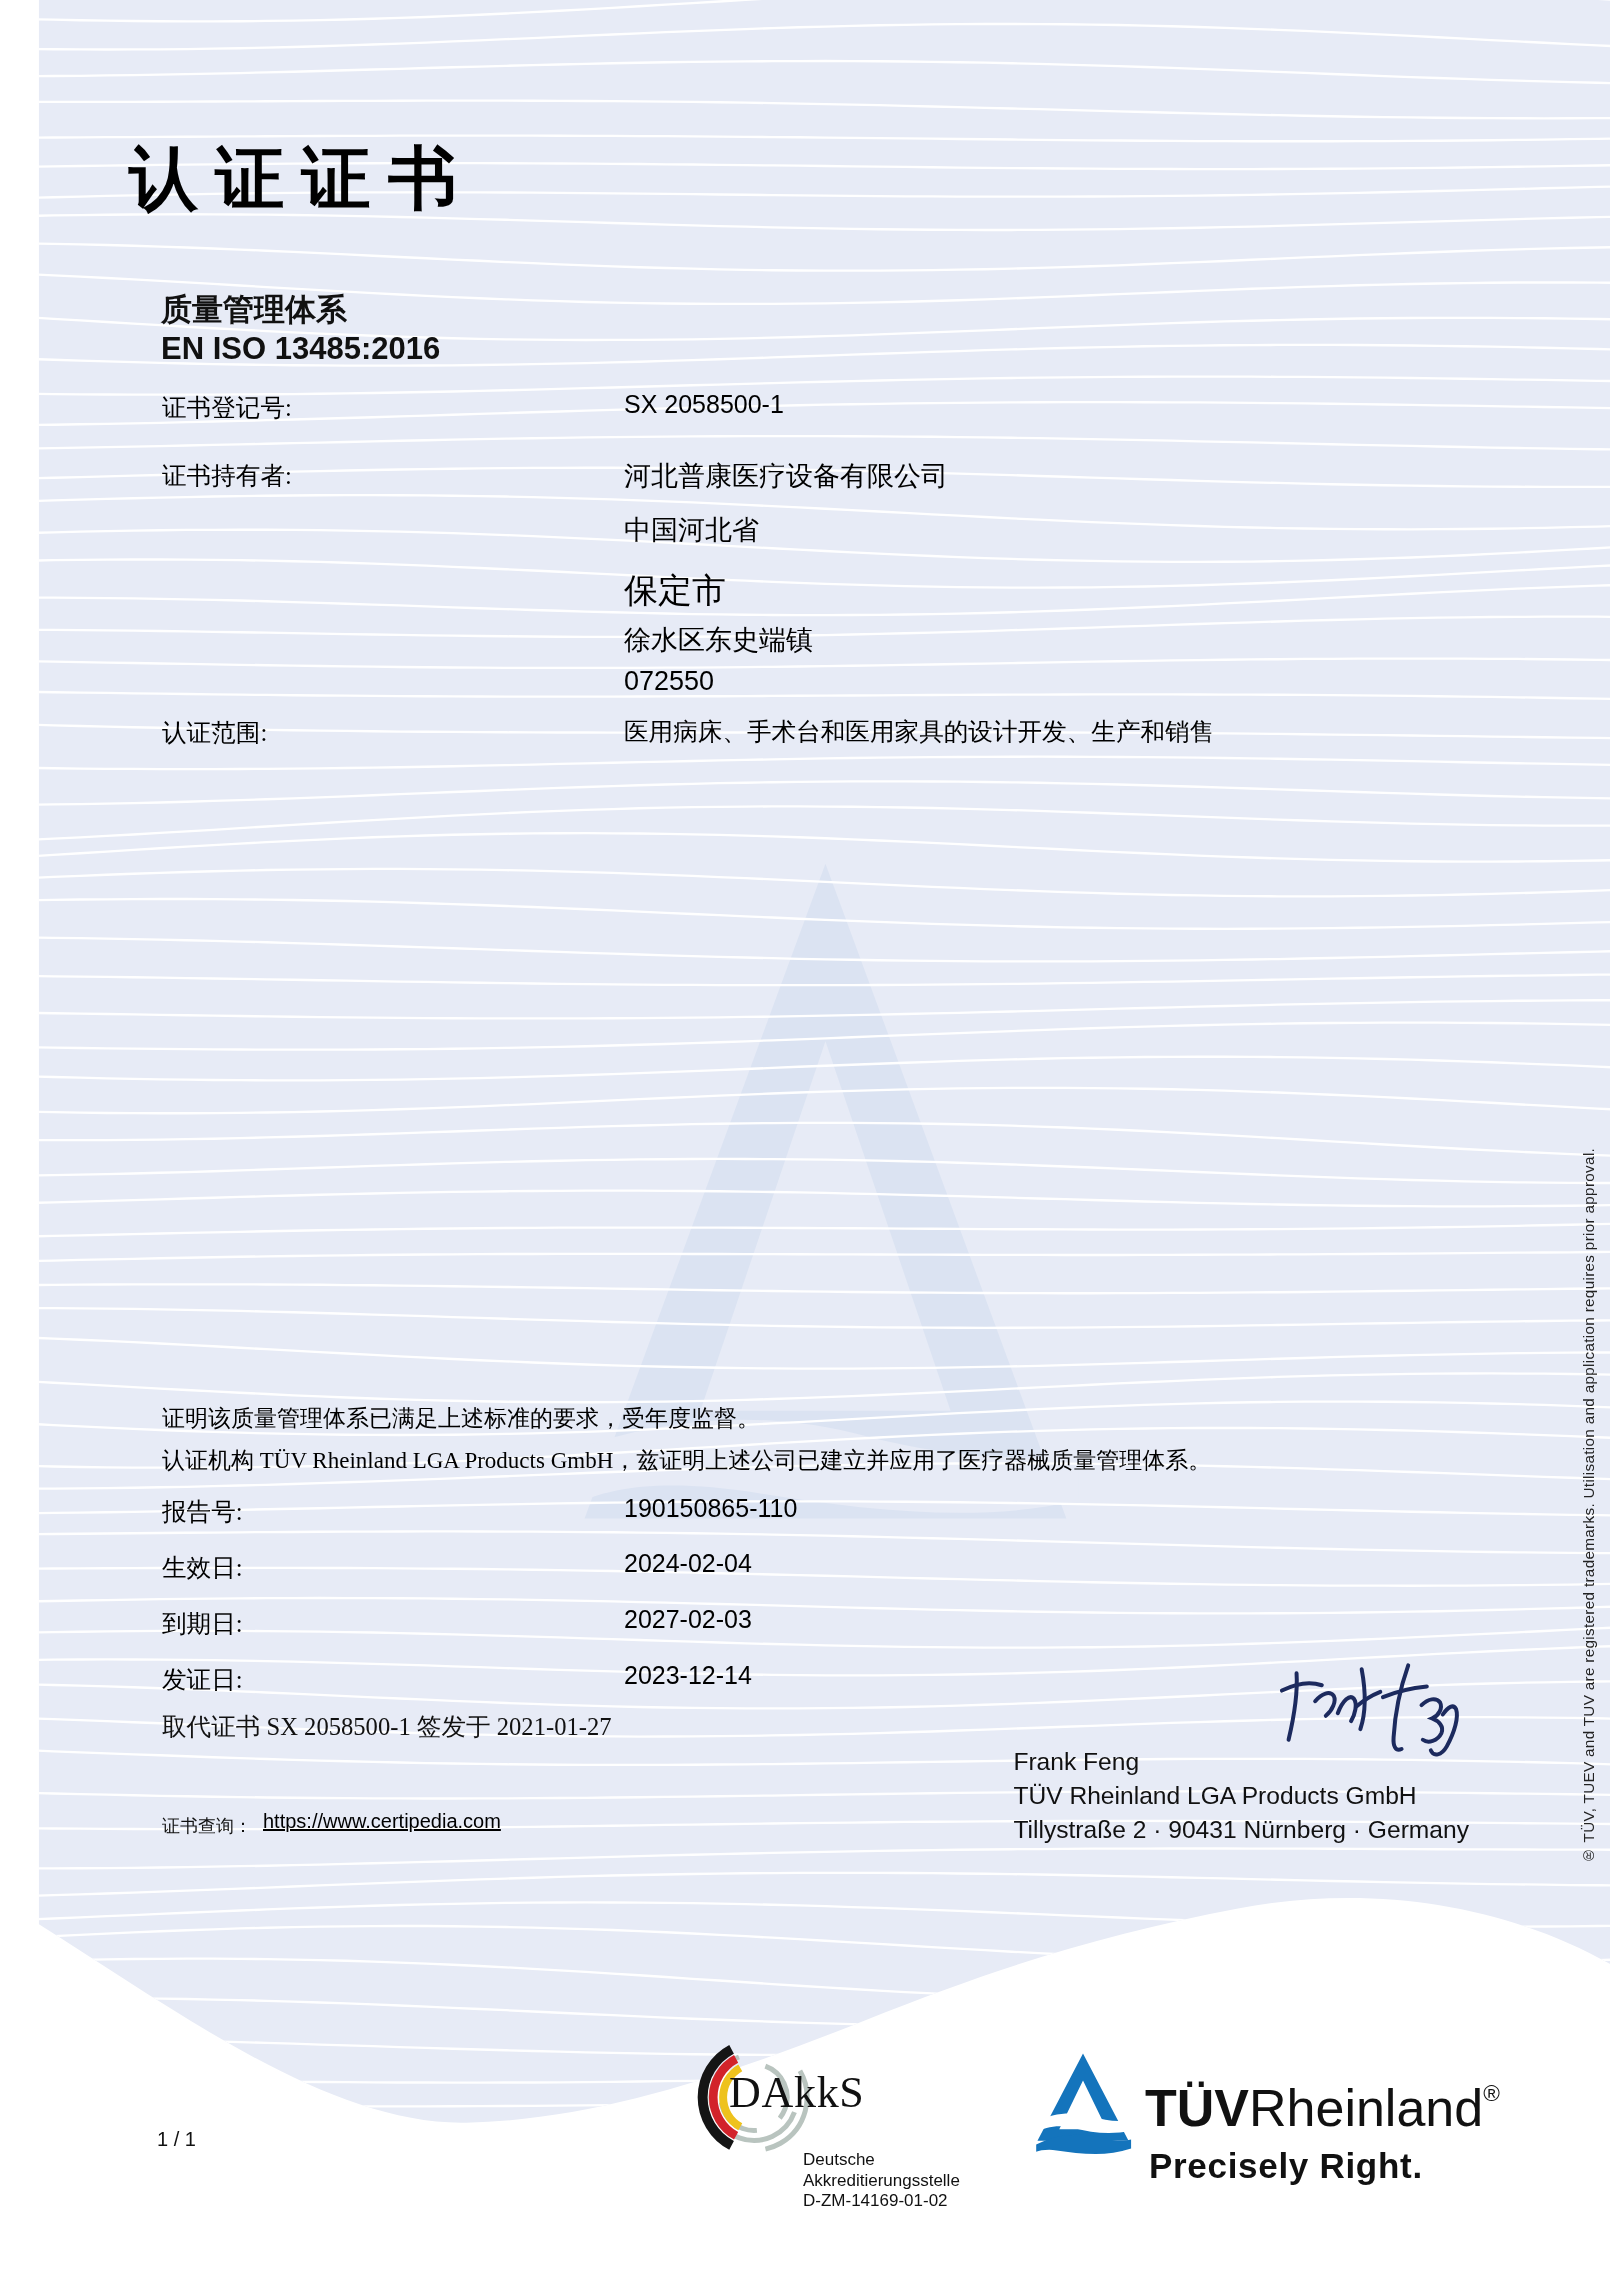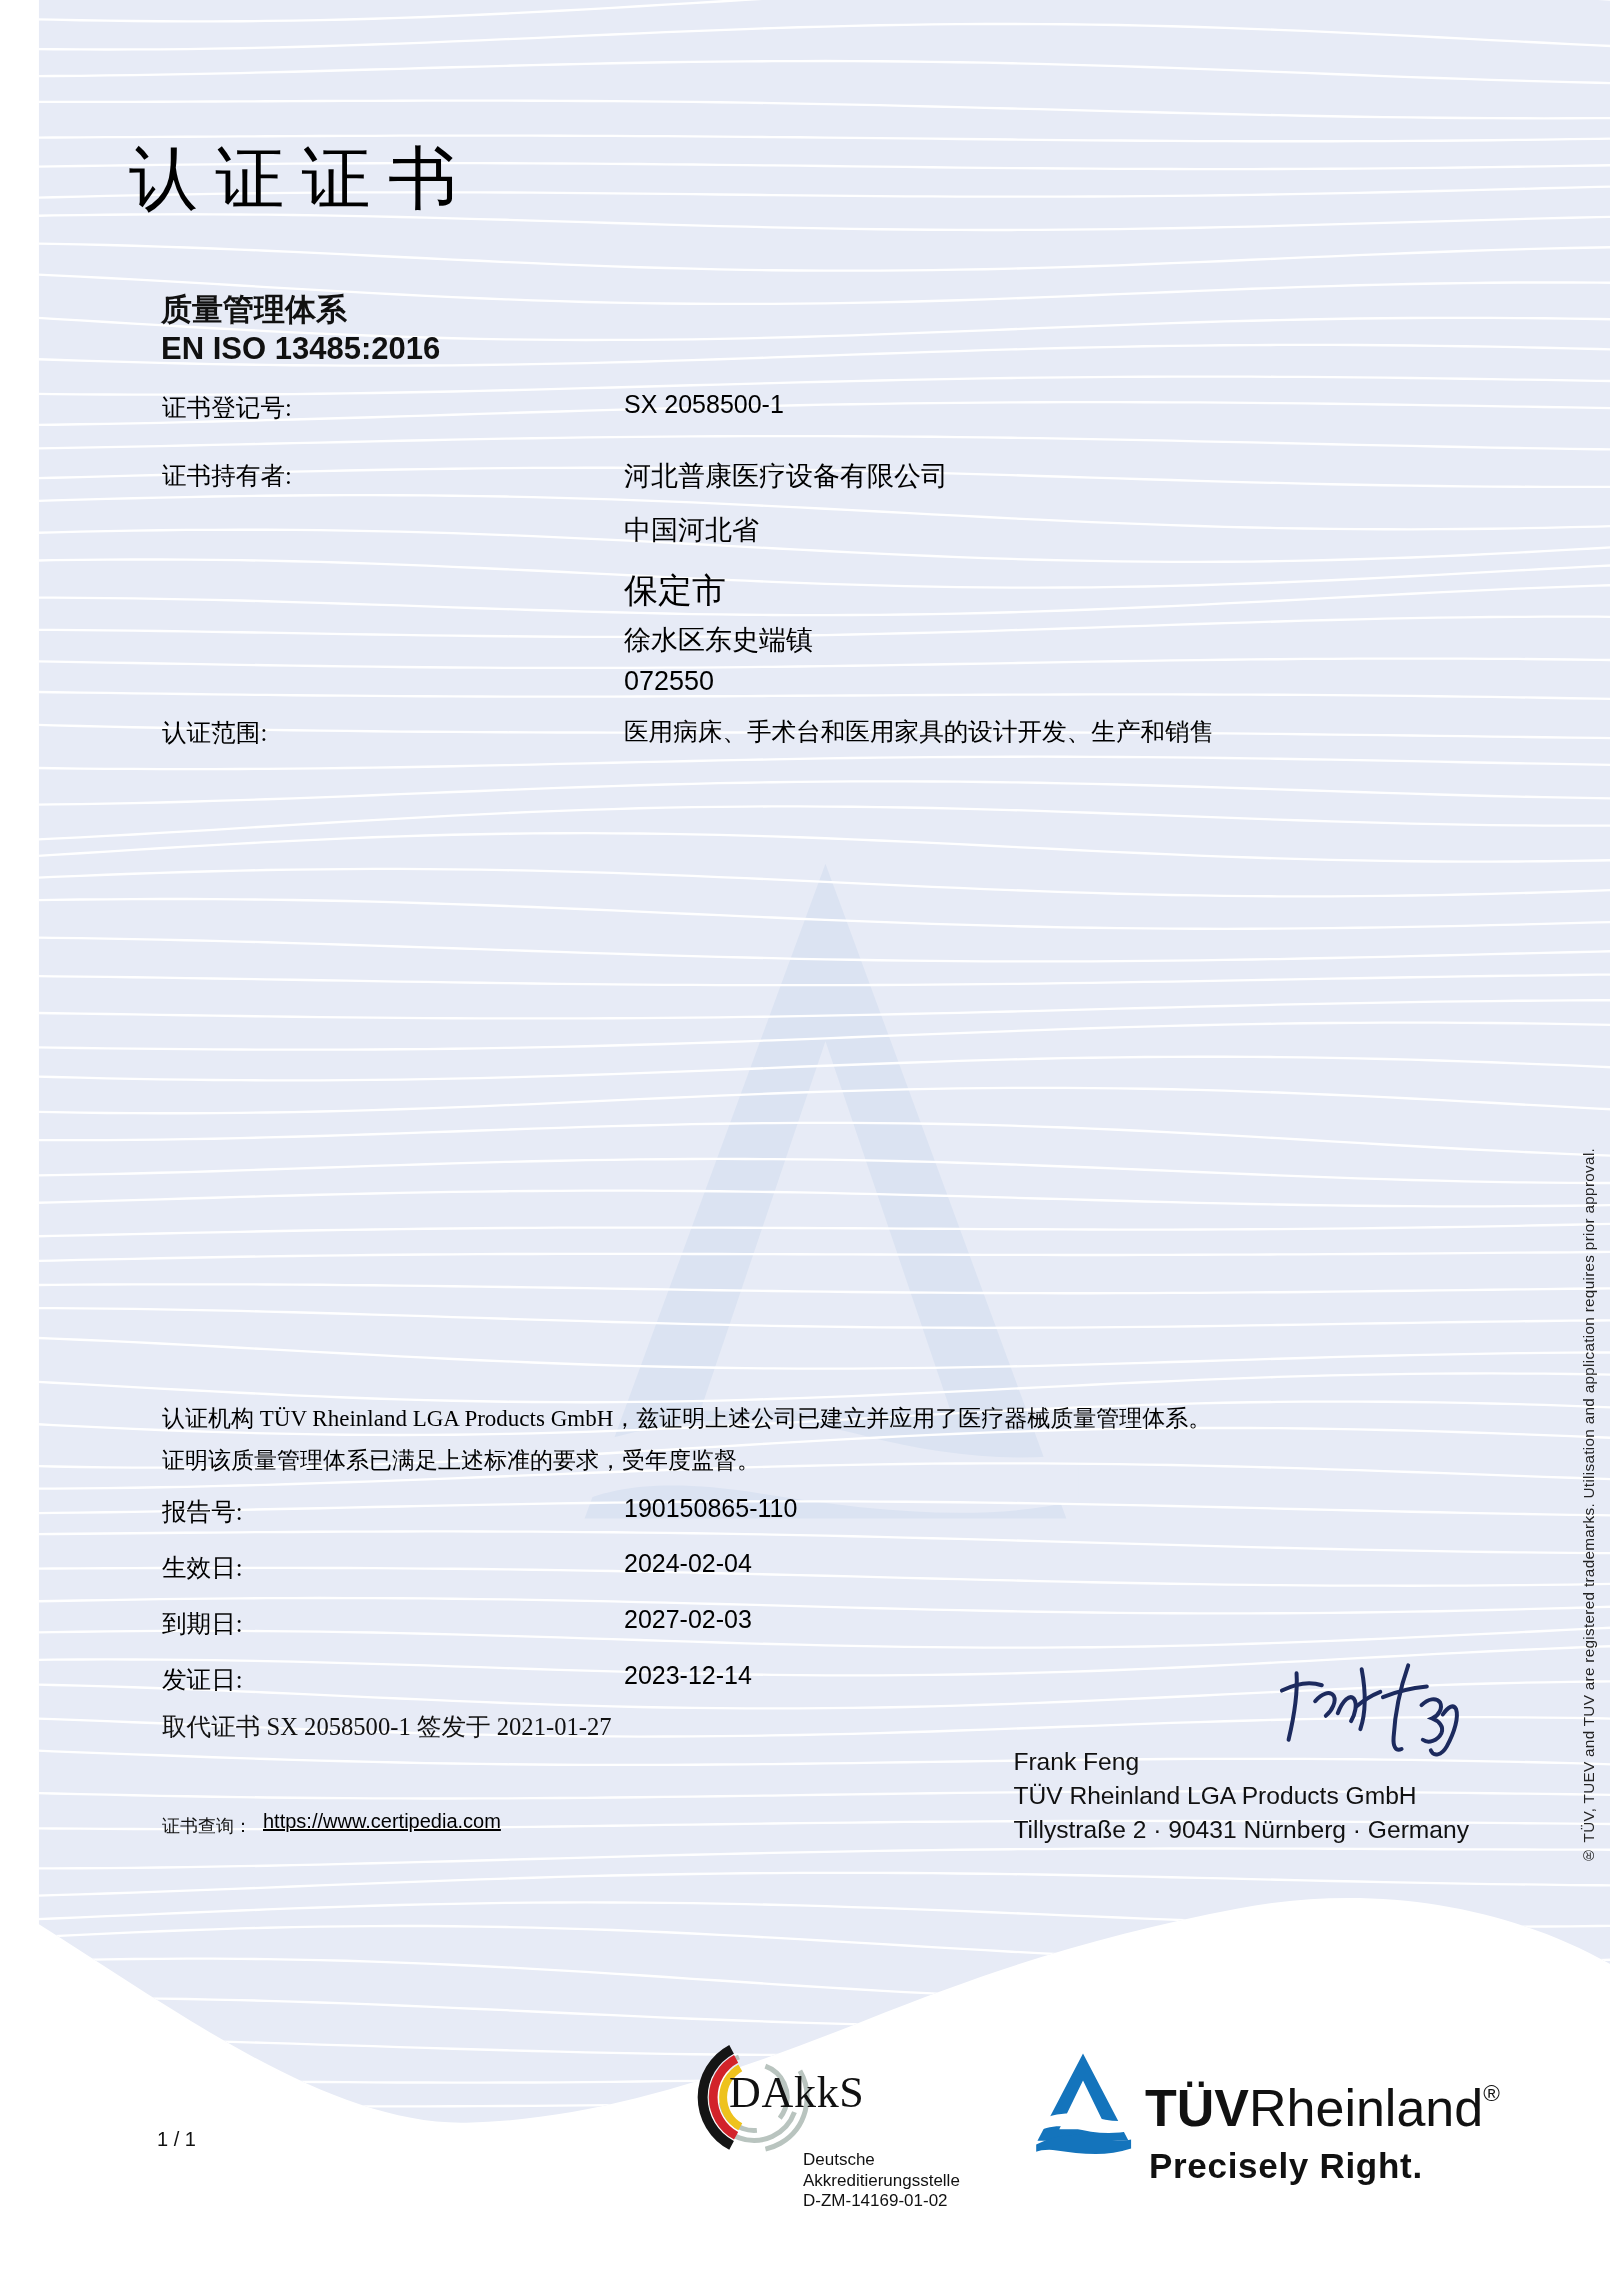--- a/index.html
+++ b/index.html
@@ -6,21 +6,21 @@
   body {
     width:1611px; height:2295px; position:relative; overflow:hidden;
     background:#ffffff; color:#111;
     font-family:"Liberation Sans","DejaVu Sans",sans-serif;
   }
   #bg-svg { position:absolute; left:0; top:0; width:1611px; height:2295px; }
   .abs { position:absolute; white-space:nowrap; }
   .serif { font-family:"Liberation Serif","DejaVu Serif",serif; }
   .sans  { font-family:"Liberation Sans","DejaVu Sans",sans-serif; }
 
-  #title { left:129px; top:133px; font-size:69px; font-weight:400; letter-spacing:17.3px; color:#000; }
+  #title { left:129px; top:133px; font-size:69px; font-weight:700; letter-spacing:17.3px; color:#000; }
   #system-line   { left:161px; top:289px; font-size:31px; font-weight:700;text-align:center; }
   #standard-line { left:161px; top:331px; font-size:31px; font-weight:700; }
 
   .field-label { left:162px; font-size:24.6px; color:#000; }
   .field-value { left:624px; font-size:25px; color:#000; }
 
   #body-text { left:162px; top:1398px; font-size:23px; line-height:42px; color:#000; white-space:nowrap; }
 
   #replacement-line { left:162px; top:1710px; font-size:24.6px; }
 
@@ -149,22 +149,22 @@
 <div class="abs sans field-value" style="top:458px; font-size:27px">河北普康医疗设备有限公司</div>
 <div class="abs sans field-value" style="top:512px; font-size:27px">中国河北省</div>
 <div class="abs sans field-value" style="top:568px; font-size:34px">保定市</div>
 <div class="abs sans field-value" style="top:622px; font-size:27px">徐水区东史端镇</div>
 <div class="abs sans field-value" style="top:666px; font-size:27px">072550</div>
 
 <div class="abs serif field-label" style="top:716px">认证范围:</div>
 <div class="abs serif field-value" style="top:715px; font-size:24.6px">医用病床、手术台和医用家具的设计开发、生产和销售</div>
 
 <div class="abs serif" id="body-text">
+  <div>证明该质量管理体系已满足上述标准的要求，受年度监督。</div>
   <div>认证机构 TÜV Rheinland LGA Products GmbH，兹证明上述公司已建立并应用了医疗器械质量管理体系。</div>
-  <div>证明该质量管理体系已满足上述标准的要求，受年度监督。</div>
 </div>
 
 <div class="abs serif field-label" style="top:1495px">报告号:</div>
 <div class="abs sans field-value" style="top:1494px">190150865-110</div>
 
 <div class="abs serif field-label" style="top:1551px">生效日:</div>
 <div class="abs sans field-value" style="top:1549px">2024-02-04</div>
 
 <div class="abs serif field-label" style="top:1607px">到期日:</div>
 <div class="abs sans field-value" style="top:1605px">2027-02-03</div>

